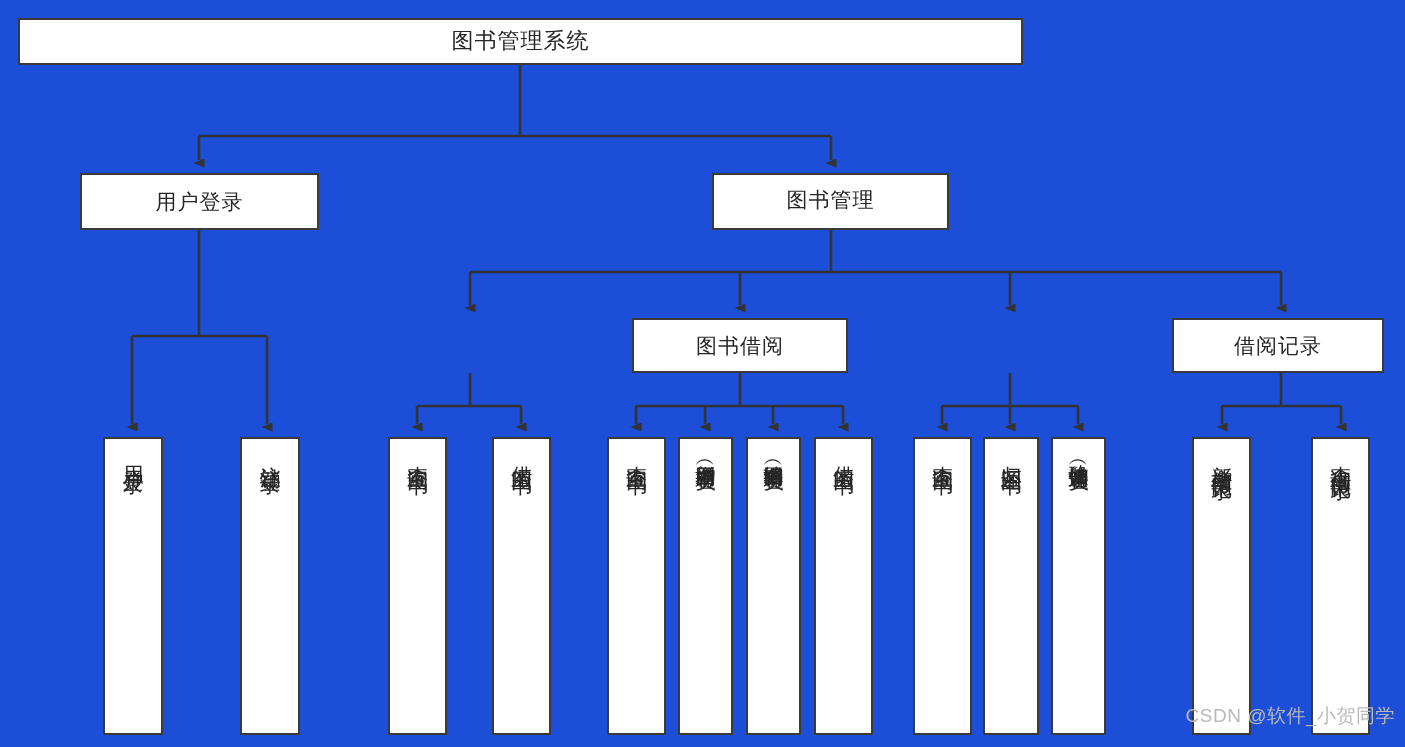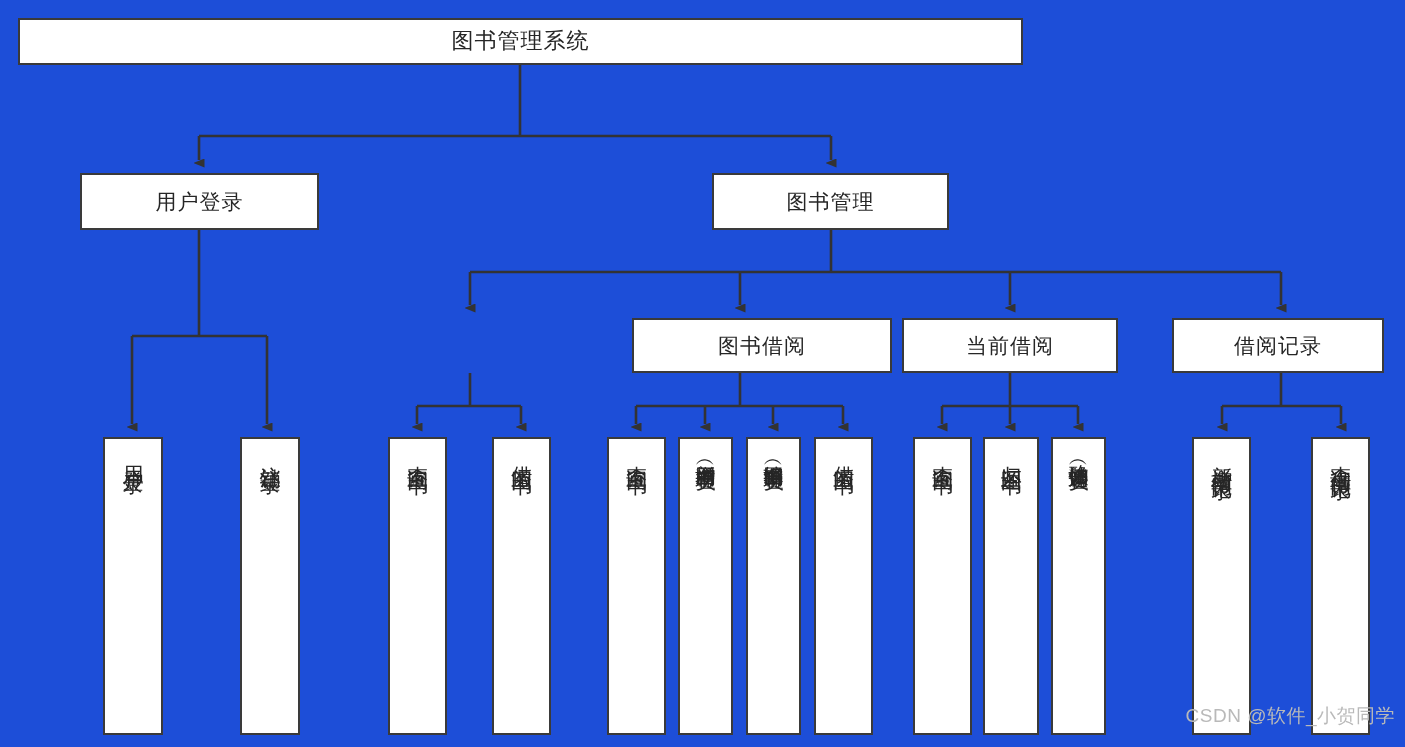--- a/index.html
+++ b/index.html
@@ -126,32 +126,29 @@
   </svg>
 
   <div class="node root h" style="left:18px; top:18px; width:1005px; height:47px;">
     <span>图书管理系统</span>
   </div>
 
   <div class="node h" style="left:80px; top:173px; width:239px; height:57px;">
     <span>用户登录</span>
   </div>
 
-  <div class="node h" style="left:712px; top:173px; width:237px; height:57px;">
+  <div class="node h" style="left:712px; top:173px; width:237px; height:57px;font-family:Liberation Mono, monospace;">
     <span>图书管理</span>
   </div>
 
 
-  <div class="node h" style="left:632px; top:318px; width:260px; height:55px;">
+  <div class="node h" style="left:632px; top:318px; width:216px; height:55px;">
     <span>图书借阅</span>
   </div>
 
-  <div class="node h" style="left:902px; top:318px; width:216px; height:55px;">
-    <span>当前借阅</span>
-  </div>
 
   <div class="node h" style="left:1172px; top:318px; width:212px; height:55px;">
     <span>借阅记录</span>
   </div>
 
   <div class="node leaf" style="left:103px; top:437px; width:60px; height:298px;">
     <span class="vtext">用户登录</span>
   </div>
 
   <div class="node leaf" style="left:240px; top:437px; width:60px; height:298px;">

